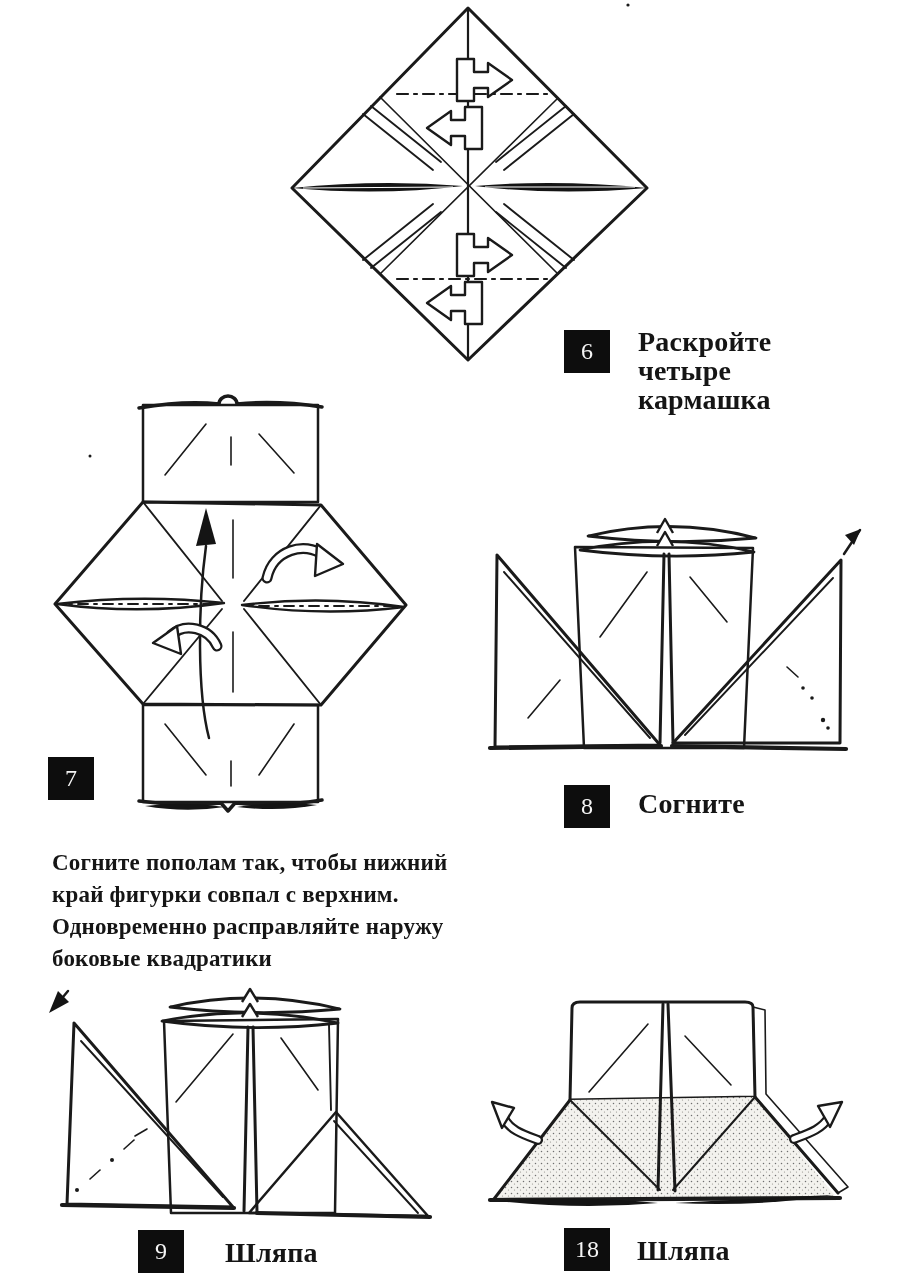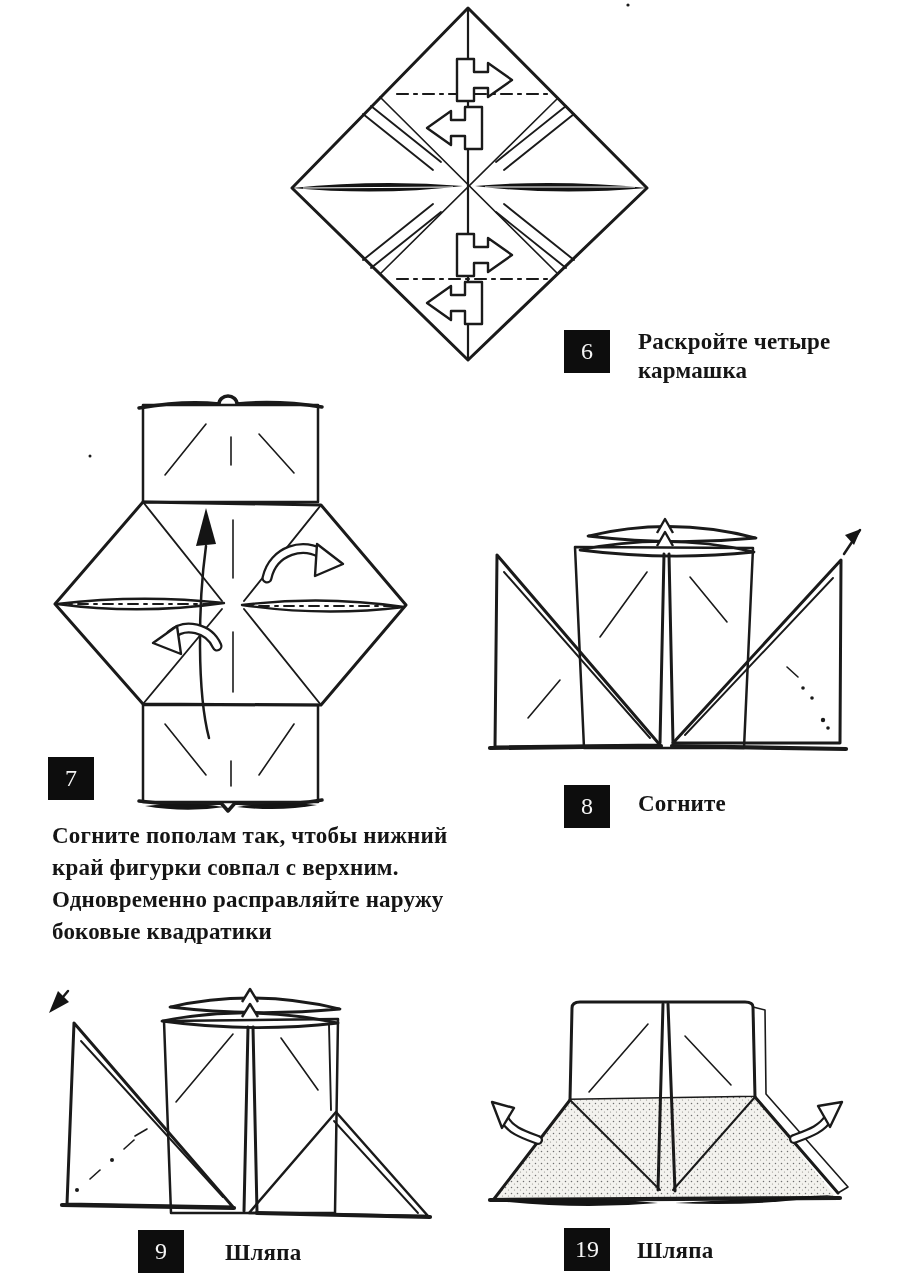--- a/index.html
+++ b/index.html
@@ -1,24 +1,24 @@
 <!DOCTYPE html>
 <html><head>
 <meta charset="utf-8">
 <style>
   html,body{margin:0;padding:0;background:#888;}
   #page{position:relative;width:900px;height:1287px;background:#ffffff;overflow:hidden;
         font-family:"Liberation Serif", serif;color:#151515;}
   .badge{position:absolute;width:46px;height:43px;background:#0d0d0d;color:#f5f5f5;
          display:flex;align-items:center;justify-content:center;
          font-size:24px;font-weight:500;}
-  .caption{position:absolute;font-size:23px;font-weight:bold;line-height:29px;
+  .caption{position:absolute;font-size:28px;font-weight:bold;line-height:29px;
            white-space:pre-line;letter-spacing:0.2px;}
   .para{position:absolute;font-size:23px;font-weight:600;line-height:32px;
-        white-space:pre-line;letter-spacing:0.2px;}
+        white-space:pre-line;letter-spacing:0.2px;margin-top:27px;}
   svg{position:absolute;overflow:visible;}
   .ink{stroke:#1a1a1a;fill:none;stroke-linecap:round;stroke-linejoin:round;}
   .thin{stroke-width:1.6;}
   .med{stroke-width:1.9;}
   .bold{stroke-width:3;}
   .heavy{stroke-width:4.2;}
   .wht{fill:#ffffff;stroke:#1a1a1a;stroke-width:2.4;stroke-linejoin:round;}
   .blk{fill:#141414;stroke:none;}
 </style>
 </head>
@@ -274,16 +274,16 @@
       <path d="M70,152 C54,146 42,142 36,130" stroke="#ffffff" stroke-width="5.5" fill="none" stroke-linecap="round"></path>
       <path class="wht" d="M46,120 L24,114 L34,140 Z"></path>
     </g>
     <g>
       <path d="M326,151 C342,145 354,141 361,129" stroke="#1a1a1a" stroke-width="10" fill="none" stroke-linecap="round"></path>
       <path d="M326,151 C342,145 354,141 361,129" stroke="#ffffff" stroke-width="5.5" fill="none" stroke-linecap="round"></path>
       <path class="wht" d="M350,118 L374,114 L362,139 Z"></path>
     </g>
   </svg>
 
-  <div class="badge" style="left:564px;top:1228px">19</div>
+  <div class="badge" style="left:564px;top:1228px">18</div>
   <div class="caption" style="left:637px;top:1236px">Шляпа</div>
 
 </div>
 
 </body></html>

